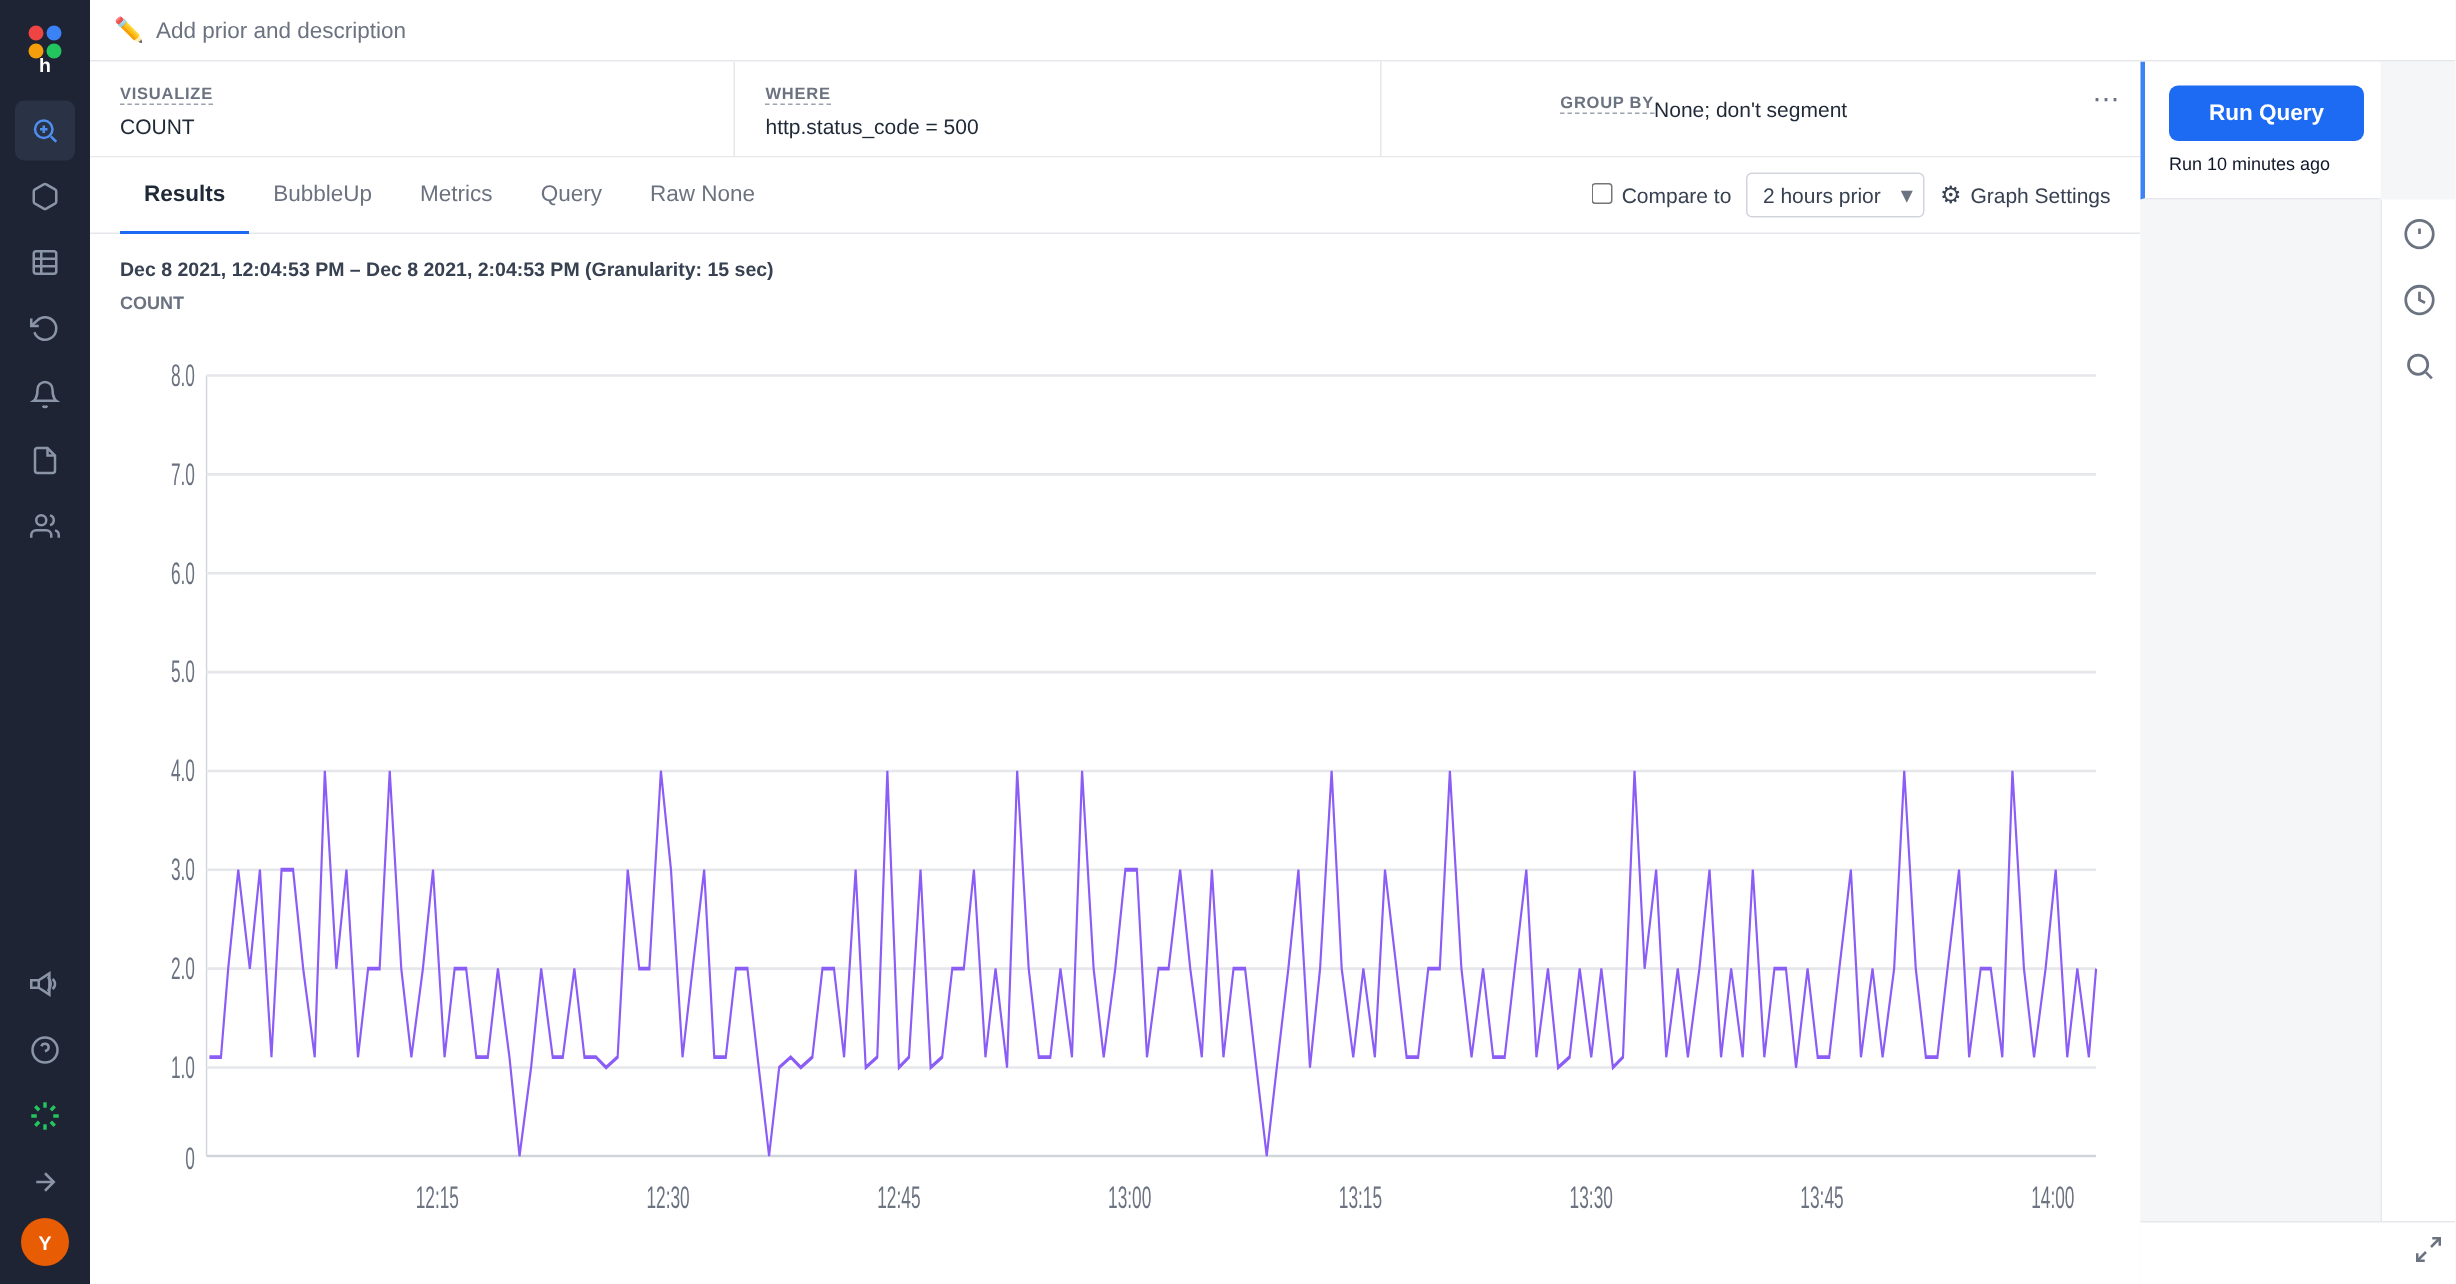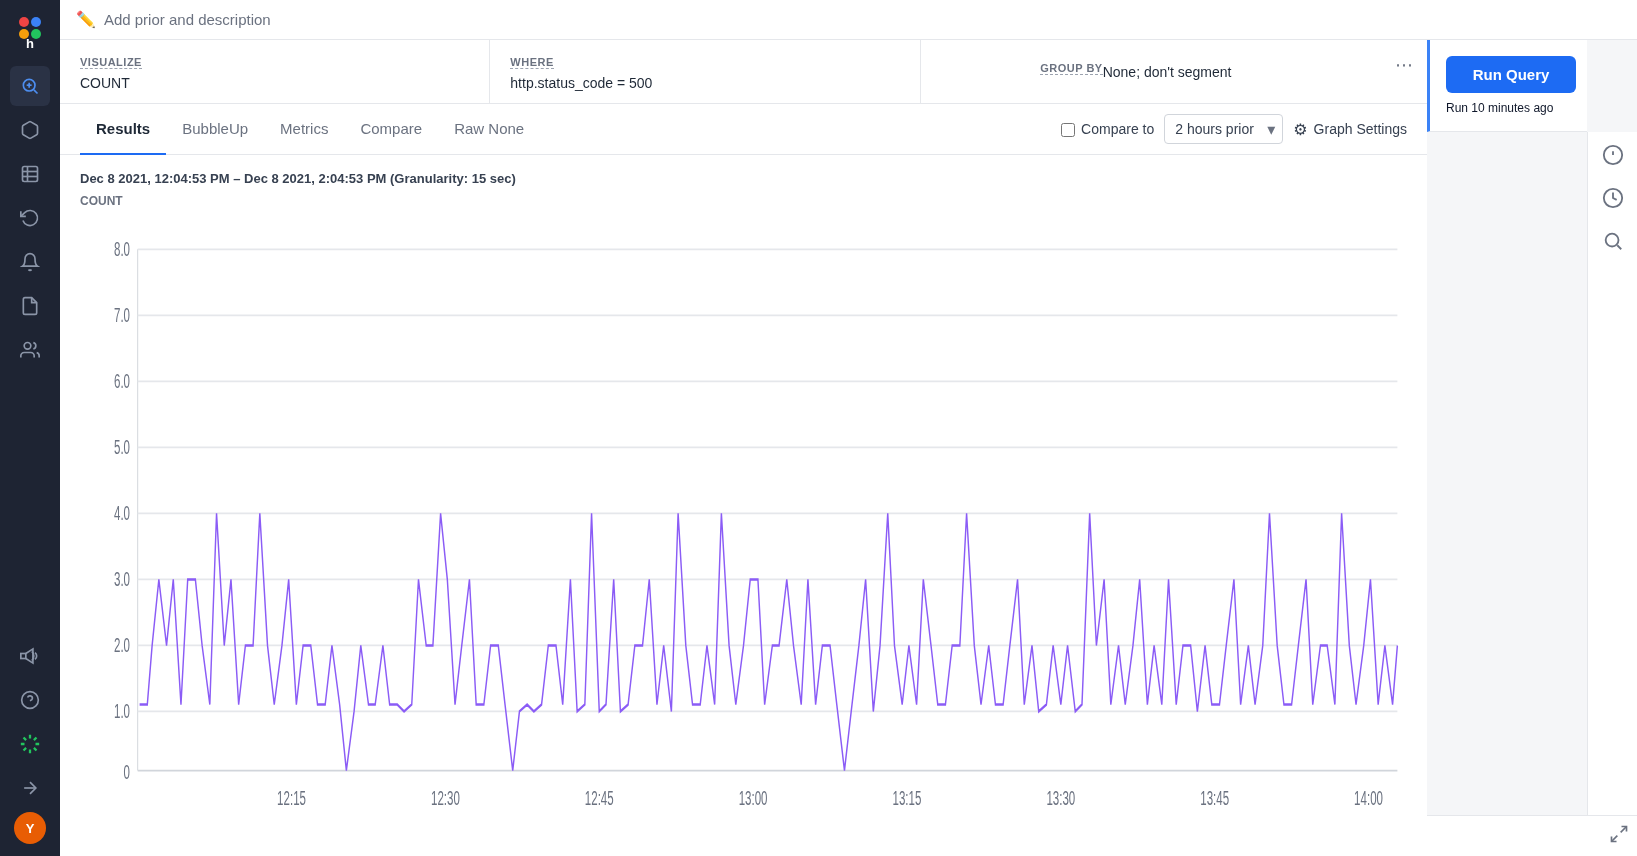--- a/index.html
+++ b/index.html
@@ -207,21 +207,21 @@
       font-weight: 600;
     }
     .tabs-spacer { flex: 1; }
     .compare-area {
       display: flex;
       align-items: center;
       gap: 10px;
     }
     .compare-label {
       display: flex;
-      align-items: flex-end;
+      align-items: flex-start;
       gap: 6px;
       font-size: 14px;
       color: #374151;
     }
     .compare-checkbox {
       width: 14px;
       height: 14px;
     }
     .compare-select {
       border: 1px solid #d1d5db;
@@ -412,21 +412,21 @@
           </div>
         </div>
       </div>
 
       <div class="results-area">
 
         <div class="tabs-bar">
           <div class="tab active">Results</div>
           <div class="tab">BubbleUp</div>
           <div class="tab">Metrics</div>
-          <div class="tab">Compare</div>
+          <div class="tab">Query</div>
           <div class="tab">Raw None</div>
           <div class="tabs-spacer"></div>
           <div class="compare-area">
             <label class="compare-label">
               <input type="checkbox" class="compare-checkbox" style="">
               <span>Compare to</span>
             </label>
             <div class="select-wrapper">
               <select class="compare-select">
                 <option>2 hours prior</option>

